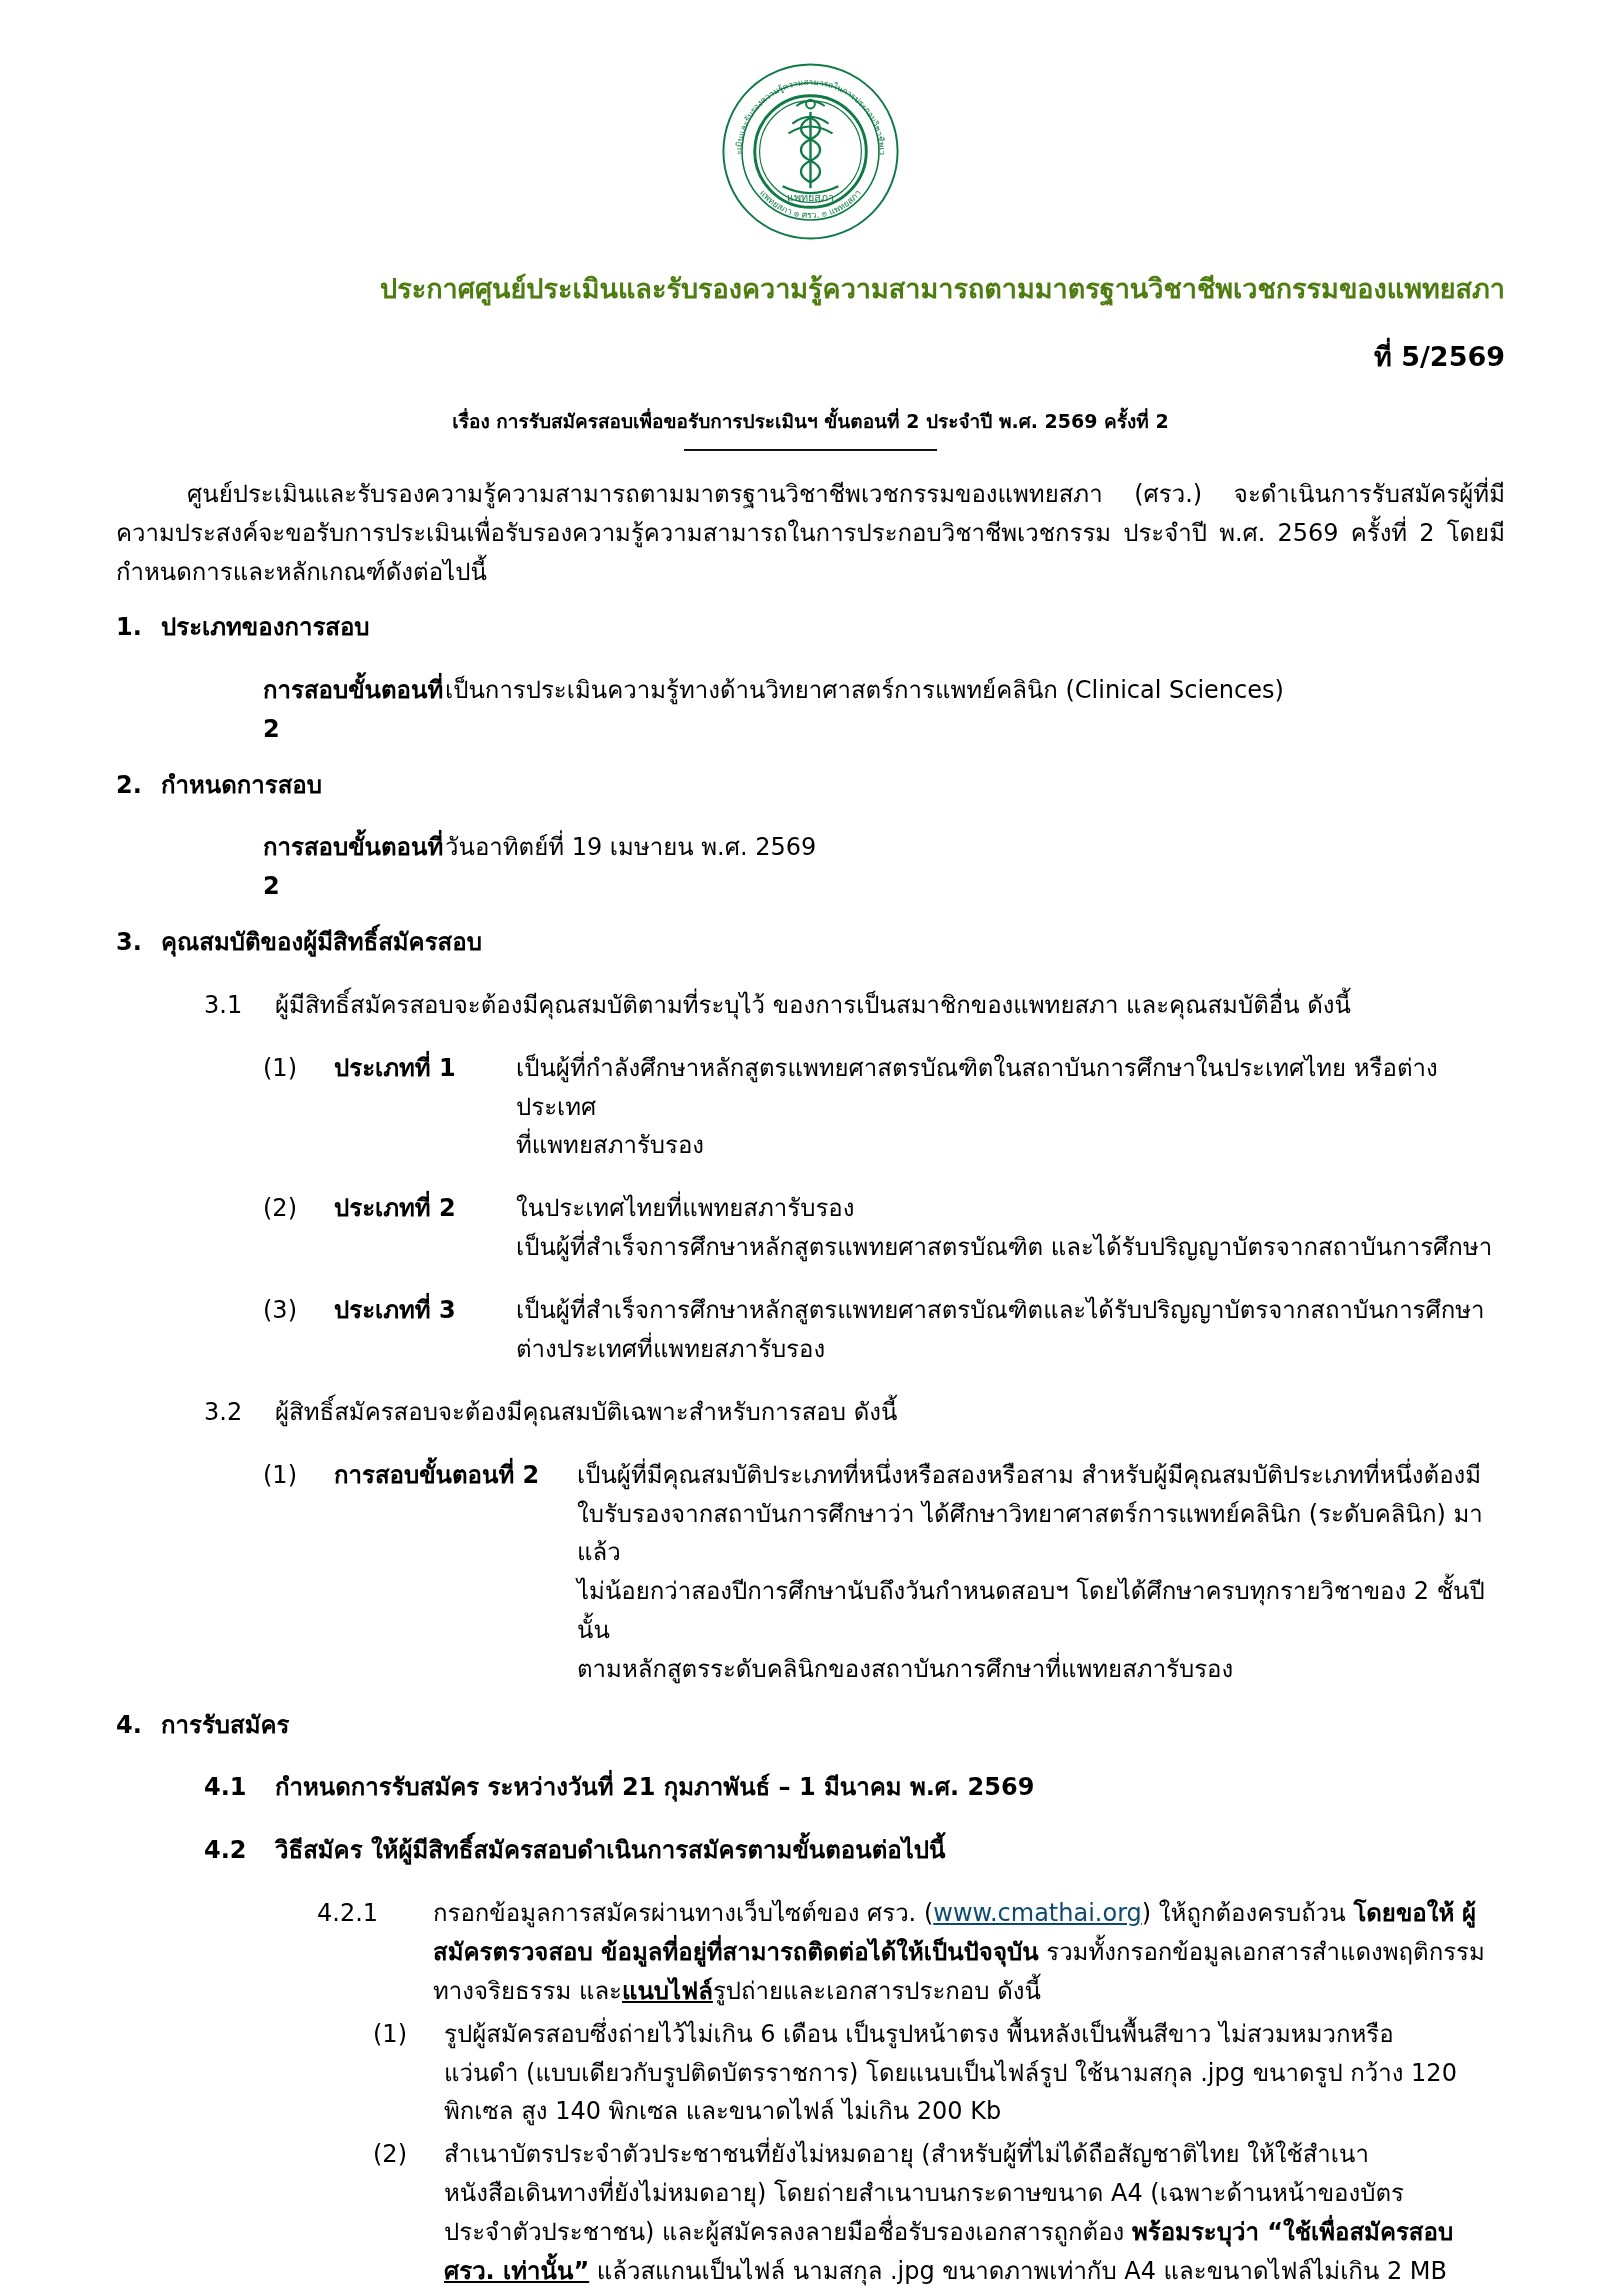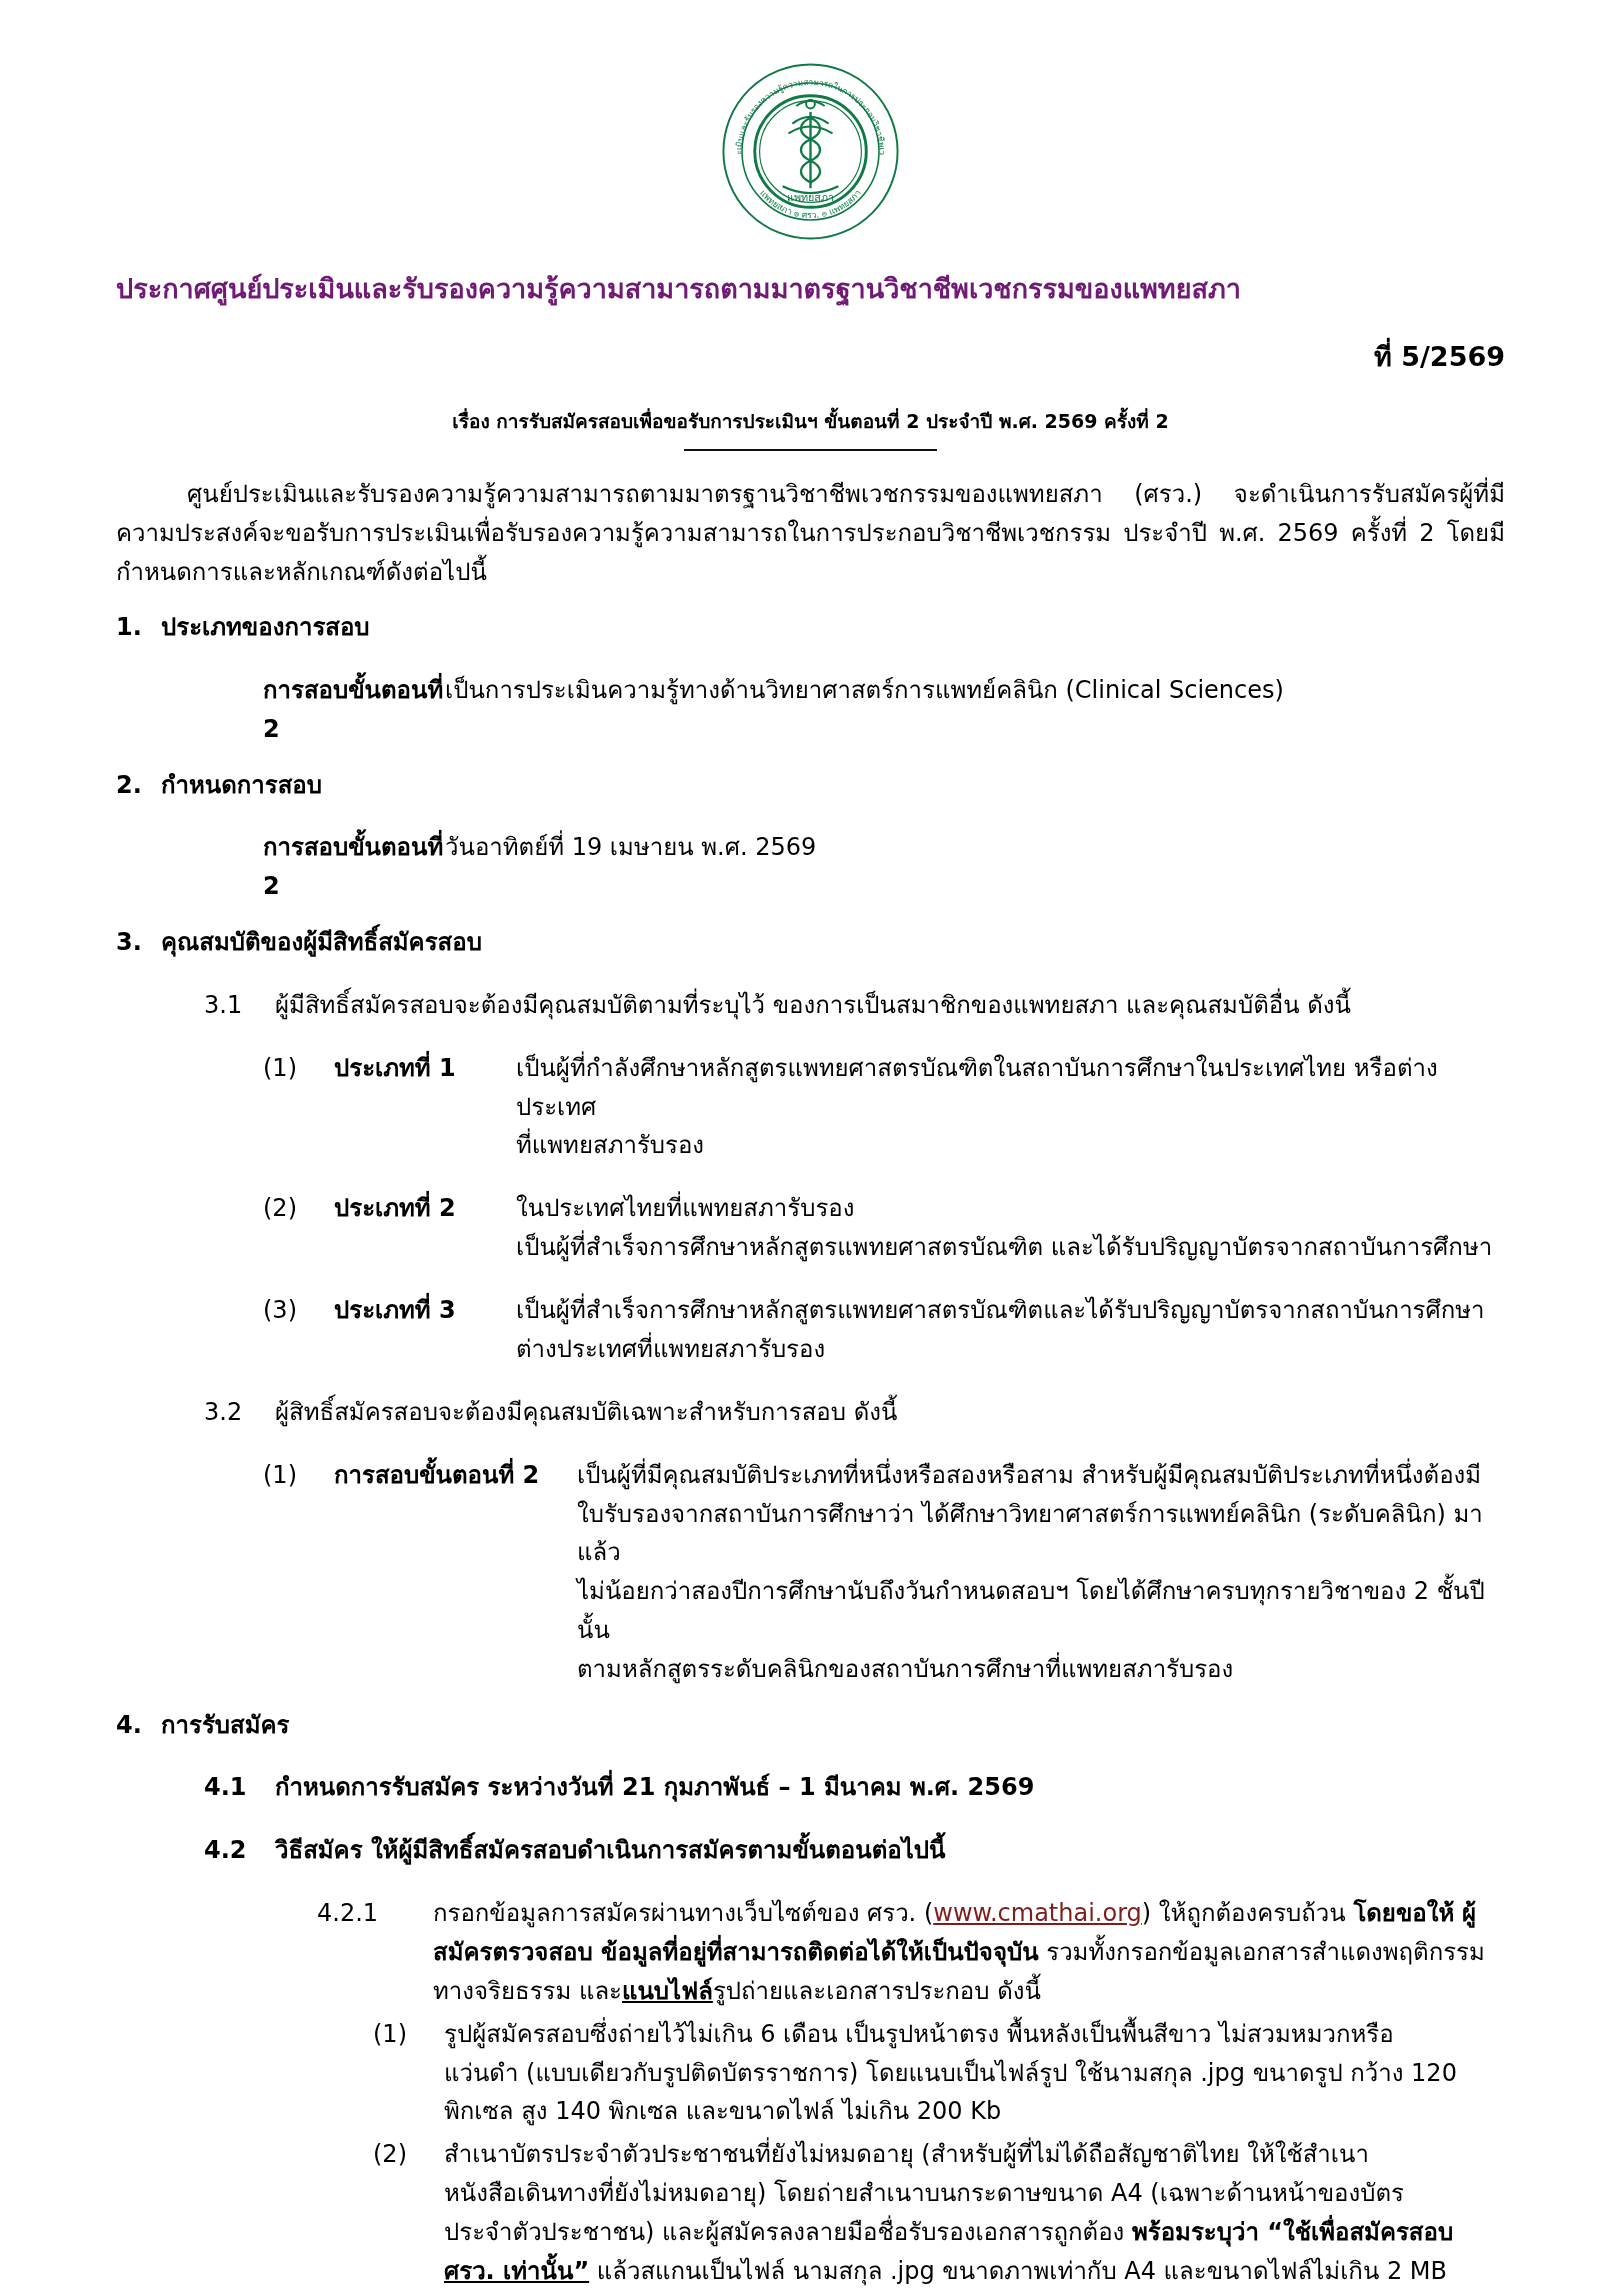--- a/index.html
+++ b/index.html
@@ -27,24 +27,24 @@
     margin-top: 2px;
   }
   .emblem {
     width: 181px;
     height: 181px;
     position: relative;
   }
   .emblem svg { display:block; }
   
   .doc-title {
-    text-align: left;
+    text-align: right;
     font-size: 27px;
     font-weight: bold;
-    color: #701a75;
+    color: #4d7c0f;
     margin-top: 27.4px;
     letter-spacing: 0px;
     line-height: 1.5;
   }
   .doc-number {
     text-align: right;
     font-size: 27px;
     font-weight: bold;
     margin-top: 25.5px;
   }
@@ -98,21 +98,21 @@
 
   .tag { font-weight: bold; }
   .w-240 { flex: 0 0 243px; }
   .w-180 { flex: 0 0 182px; }
   .w-115 { flex: 0 0 116px; }
   .w-70  { flex: 0 0 71px; }
   .grow { flex: 1; }
 
   .b { font-weight: bold; }
   .u { text-decoration: underline; }
-  .link { color: #7f1d1d; }
+  .link { color: #0c4a6e; }
   .tight { margin-top: 3.9px; }
   .hang { display: block; }
   .hang .cont { display: block; }
 </style>
 </head>
 <body>
 
 <div class="page">
 
   <div class="emblem-wrap">

